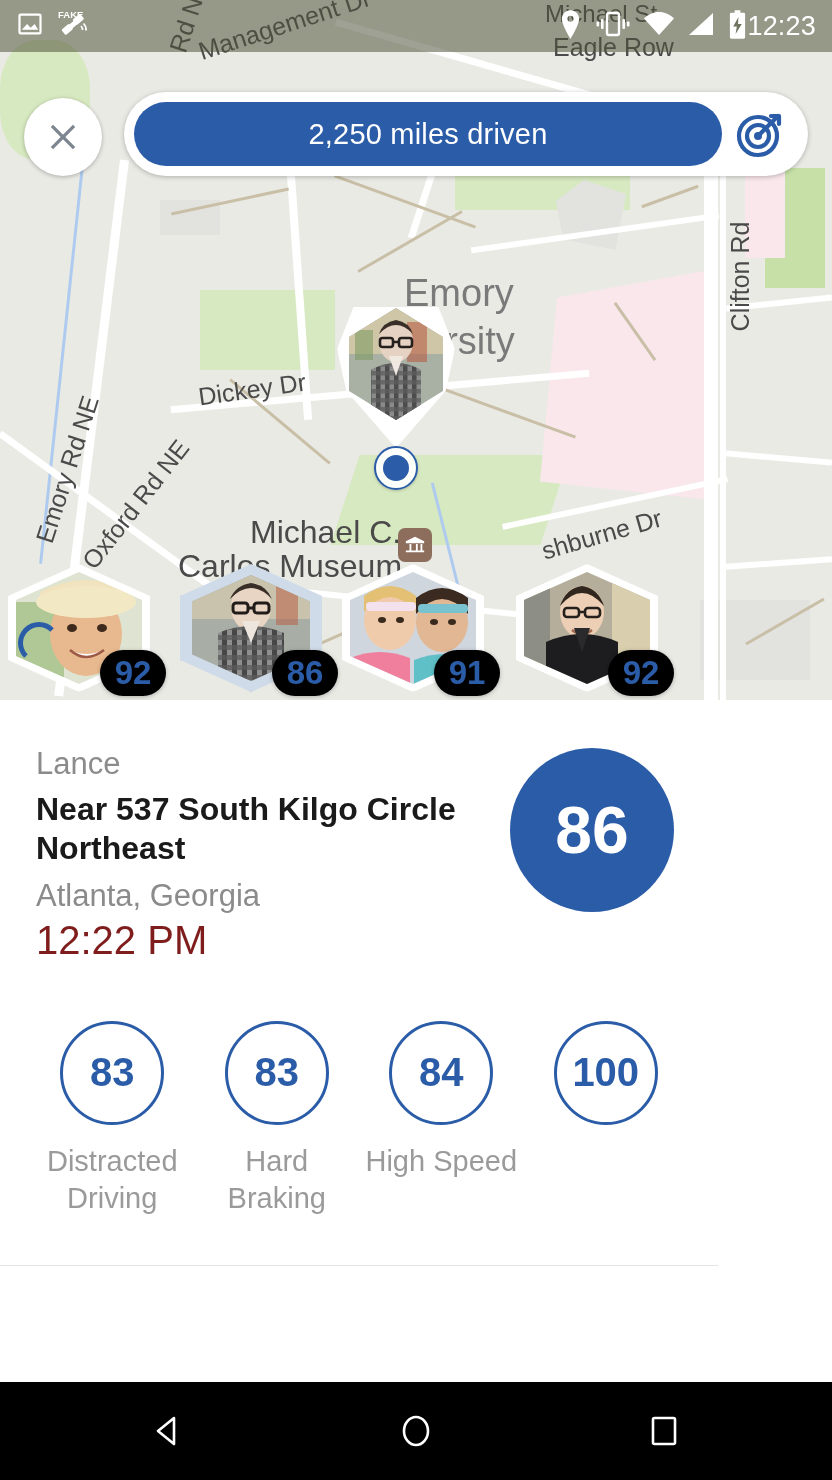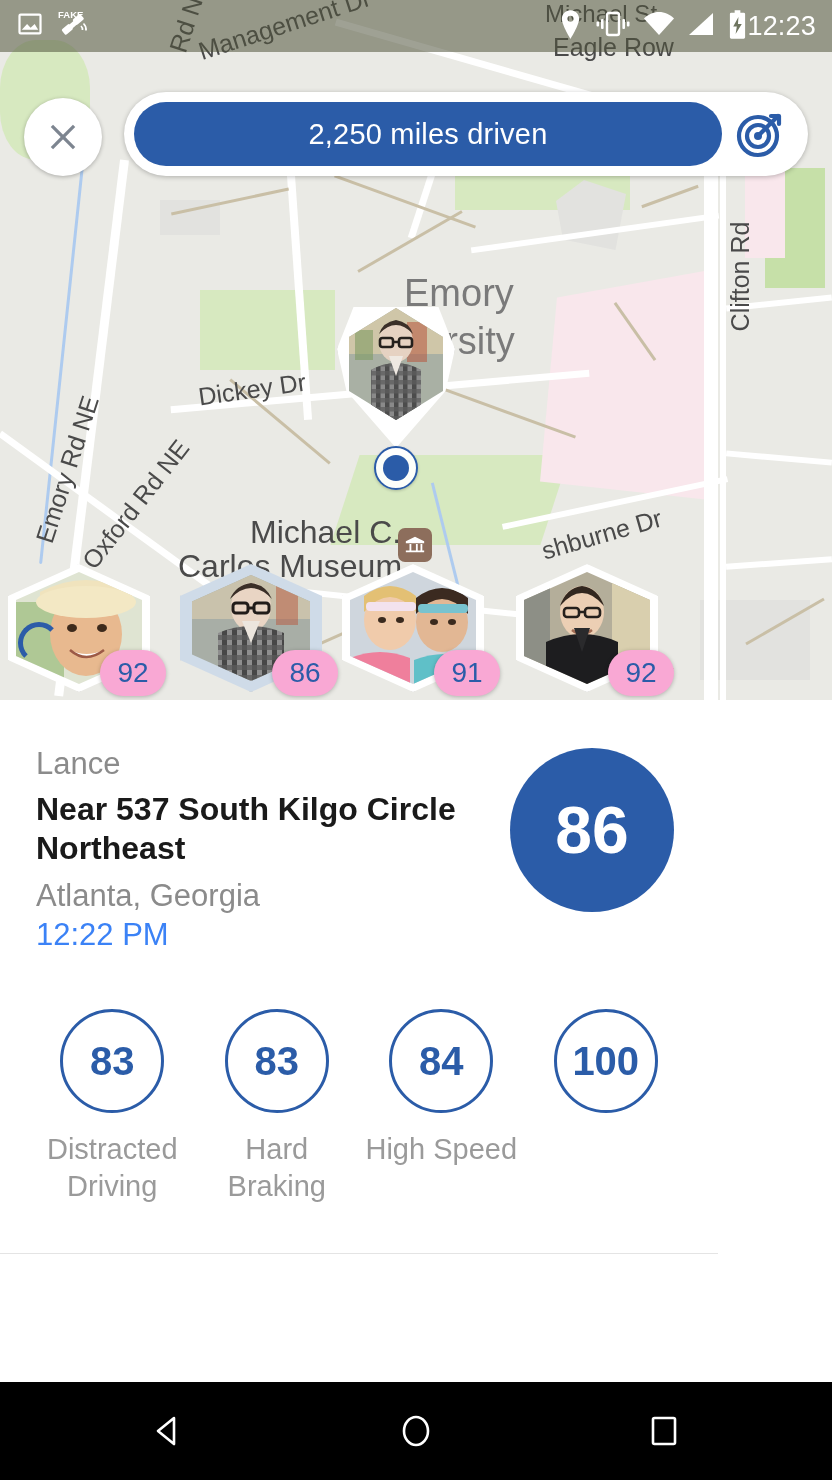--- a/index.html
+++ b/index.html
@@ -105,39 +105,39 @@
   .avitem.selected .hexouter { background:#cfdbe8; }
   .hexphoto {
     position:absolute; left:8px; top:8px; width:126px; height:112px;
     overflow:hidden;
     clip-path:polygon(50% 0%, 100% 25%, 100% 75%, 50% 100%, 0% 75%, 0% 25%);
   }
   .avitem.selected .hexphoto { left:12px; top:11px; width:118px; height:106px; }
   .scorebadge {
     position:absolute; right:-16px; bottom:-4px;
     min-width:66px; height:46px; padding:0 10px;
-    background:#f9a8d4; border-radius:23px;
-    display:flex; align-items:center; justify-content:center;
-    color:#2b5ca8; font-size:28px; font-weight:normal;
+    background:#000000; border-radius:23px;
+    display:flex; align-items:center; justify-content:center;
+    color:#2b5ca8; font-size:33px; font-weight:bold;
     box-shadow:0 1px 4px rgba(0,0,0,.25);
   }
   .spinner {
     position:absolute; left:10px; bottom:28px; width:42px; height:42px;
     border:5px solid transparent; border-top-color:#2b5ca8; border-left-color:#2b5ca8;
     border-radius:50%; z-index:3;
   }
 
   
   .panel { position:absolute; left:0; top:700px; width:718px; background:#fff; }
   .inforow { display:flex; padding:44px 36px 0 36px; }
   .infotext { flex:1 1 auto; padding-right:20px; }
   .who { font-size:31px; color:#8b8b8b; line-height:1.28; }
   .addr { font-size:32px; color:#1a1a1a; font-weight:bold; line-height:1.22; margin-top:6px; }
   .city { font-size:31px; color:#8b8b8b; line-height:1.28; margin-top:8px; }
-  .tim { font-size:31px; color:#3b82f6; line-height:1.28; }
+  .tim { font-size:40px; color:#7f1d1d; line-height:1.28; }
   .bigscore {
     flex:0 0 auto; width:164px; height:164px; border-radius:50%;
     background:#2b5ca8; color:#fff; font-size:66px; font-weight:bold;
     display:flex; align-items:center; justify-content:center;
     margin-right:8px; margin-top:4px;
   }
 
   
   .metrics { display:flex; padding:54px 30px 0 30px; }
   .metric { flex:1 1 0; display:flex; flex-direction:column; align-items:center; }

